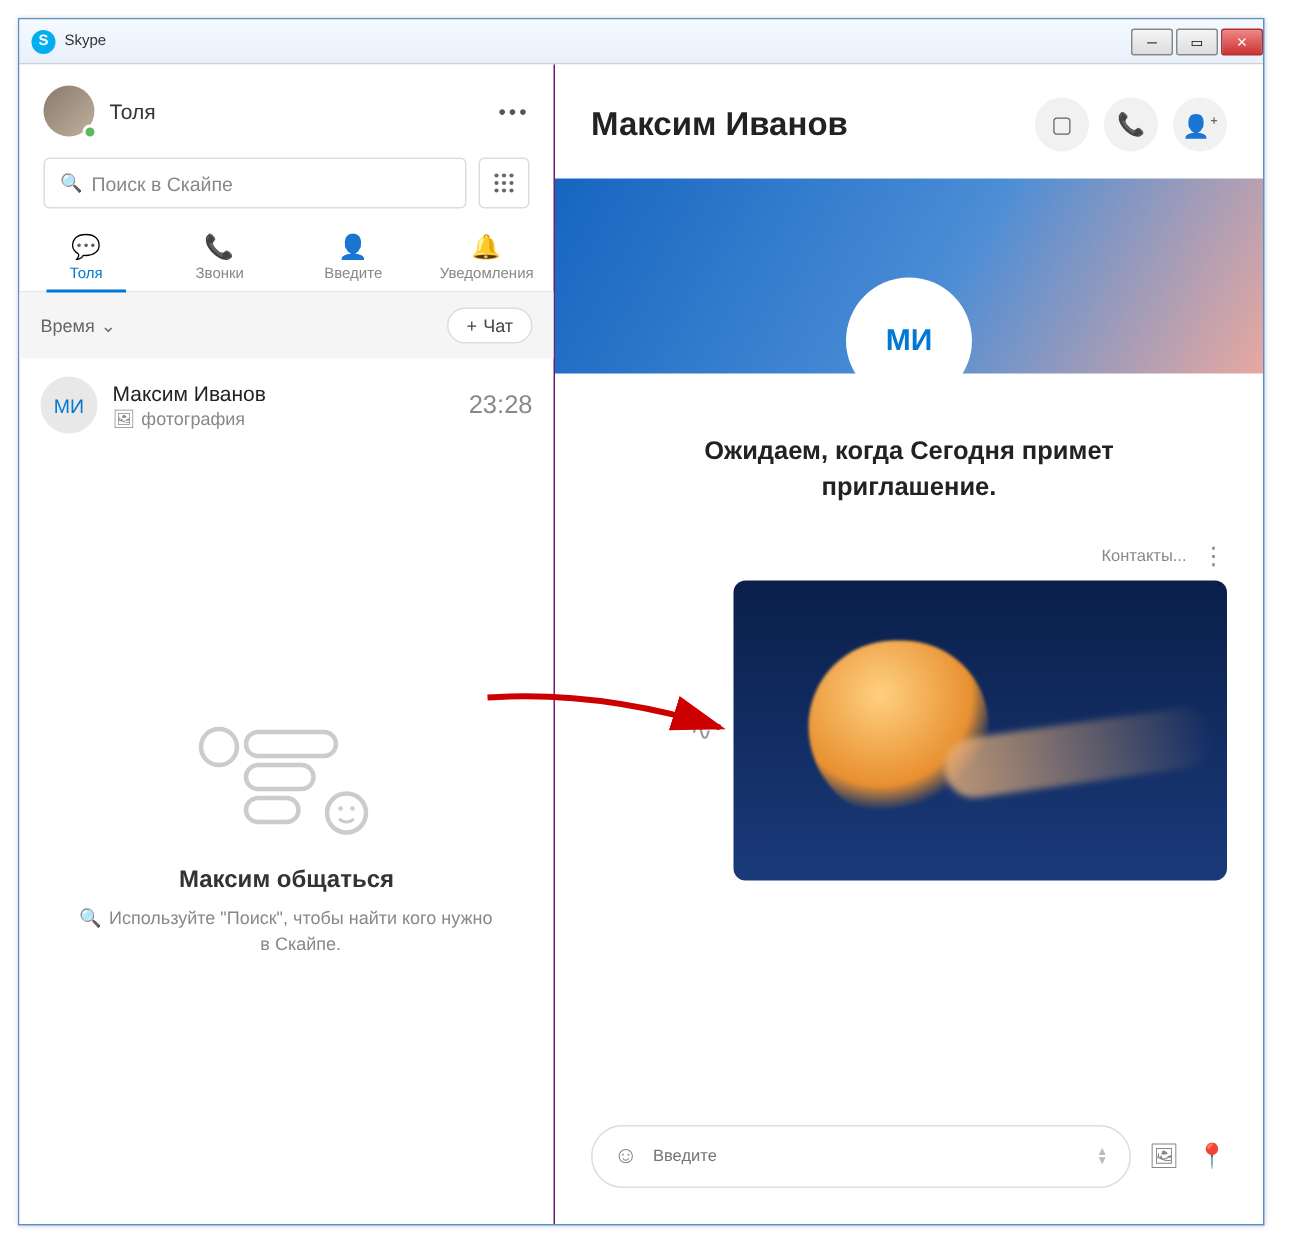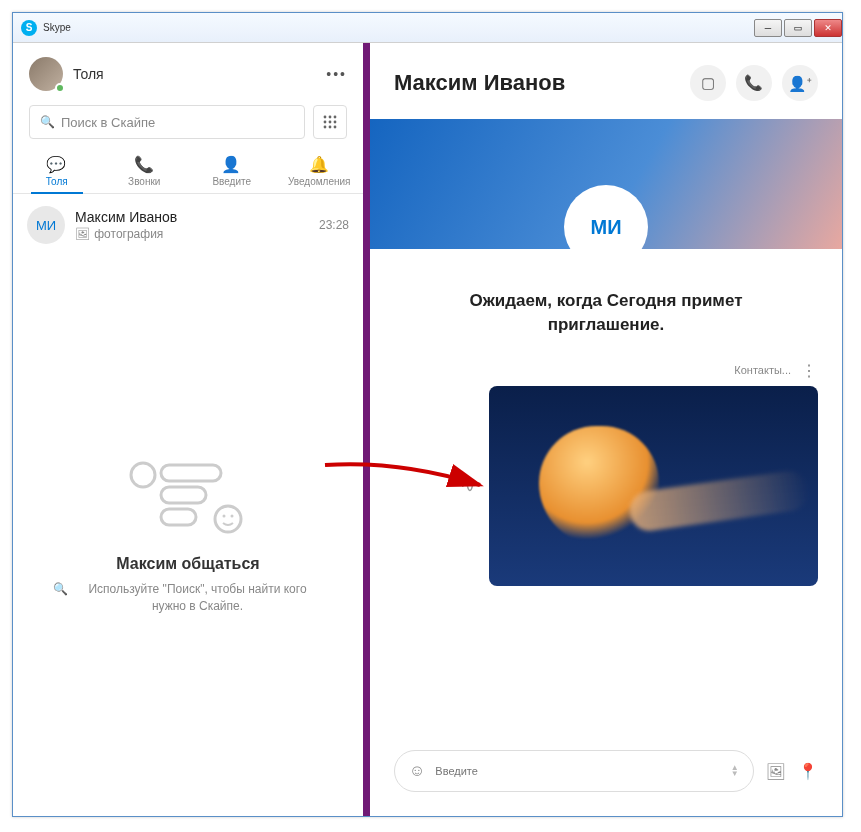--- a/index.html
+++ b/index.html
@@ -5,21 +5,21 @@
 *{box-sizing:border-box;margin:0;padding:0;font-family:"Segoe UI",Arial,sans-serif}
 body{background:#fff;width:861px;height:832px;overflow:hidden;position:relative}
 .window{border:1px solid #5a8fc7;width:831px;height:805px;margin:12px 0 0 12px;display:flex;flex-direction:column;background:#fff;box-shadow:0 0 3px rgba(0,0,0,.2)}
 .titlebar{height:30px;background:linear-gradient(#f5faff,#e8f0fb);display:flex;align-items:center;border-bottom:1px solid #d0d0d0;padding:0 0 0 8px}
 .title-icon{width:16px;height:16px;background:#00aff0;border-radius:50%;display:flex;align-items:center;justify-content:center;color:#fff;font-size:10px;font-weight:bold;margin-right:6px}
 .title-text{font-size:10px;color:#333;flex:1}
 .win-btns{display:flex;gap:2px}
 .win-btn{width:28px;height:18px;border:1px solid #888;background:linear-gradient(#f5f5f5,#ddd);border-radius:2px;display:flex;align-items:center;justify-content:center;font-size:9px;cursor:pointer}
 .win-btn.close{background:linear-gradient(#e88,#c33);color:#fff;border-color:#a33}
 .app-body{flex:1;display:flex;min-height:0}
-.sidebar{width:357px;border-right:7px solid #701a75;display:flex;flex-direction:column;background:#fff}
+.sidebar{width:357px;border-right:1px solid #701a75;display:flex;flex-direction:column;background:#fff}
 .user-row{display:flex;align-items:center;padding:14px 16px}
 .avatar{width:34px;height:34px;border-radius:50%;background:linear-gradient(135deg,#8a7a6a,#c0b0a0);position:relative;margin-right:10px}
 .presence{width:10px;height:10px;border-radius:50%;background:#5fb85f;border:2px solid #fff;position:absolute;bottom:-2px;right:-2px}
 .username{flex:1;font-size:14px;color:#333}
 .dots{letter-spacing:2px;color:#555;cursor:pointer;font-size:14px}
 .search-row{display:flex;padding:0 16px 8px;gap:8px}
 .search-box{flex:1;height:34px;border:1px solid #ddd;border-radius:4px;display:flex;align-items:center;padding:0 10px;color:#888;font-size:13px}
 .search-box .mag{margin-right:6px;font-size:12px}
 .dialpad{width:34px;height:34px;border:1px solid #ddd;border-radius:4px;display:flex;align-items:center;justify-content:center;cursor:pointer}
 .tabs{display:flex;border-bottom:1px solid #e5e5e5}
@@ -28,21 +28,21 @@
 .tab.active::after{content:"";position:absolute;bottom:-1px;left:20%;right:20%;height:2px;background:#0078d4}
 .tab-icon{font-size:16px;margin-bottom:2px}
 .filter-row{display:flex;align-items:center;justify-content:space-between;padding:10px 14px;background:#f5f5f5}
 .filter-label{font-size:12px;color:#666;display:flex;align-items:center;gap:4px}
 .chat-btn{background:#fff;border:1px solid #ddd;border-radius:14px;padding:4px 12px;font-size:12px;color:#444;cursor:pointer;display:flex;align-items:center;gap:4px}
 .conv{display:flex;padding:12px 14px;cursor:pointer;align-items:center}
 .conv-avatar{width:38px;height:38px;border-radius:50%;background:#e8e8e8;color:#0078d4;display:flex;align-items:center;justify-content:center;font-size:13px;margin-right:10px}
 .conv-body{flex:1}
 .conv-name{font-size:14px;color:#222}
 .conv-preview{font-size:12px;color:#888;display:flex;align-items:center;gap:4px;margin-top:2px}
-.conv-time{font-size:12px;color:#888}
+.conv-time{font-size:17px;color:#888}
 .empty-state{flex:1;display:flex;flex-direction:column;align-items:center;justify-content:center;padding:0 40px;text-align:center;color:#666}
 .empty-illustration{margin-bottom:18px}
 .empty-title{font-size:16px;font-weight:600;color:#333;margin-bottom:8px}
 .empty-text{font-size:12px;color:#888;line-height:1.4;display:flex;align-items:flex-start;gap:4px;justify-content:center}
 .main{flex:1;display:flex;flex-direction:column;background:#fff;min-width:0}
 .chat-header{display:flex;align-items:center;padding:22px 24px 18px}
 .chat-title{flex:1;font-size:22px;font-weight:600;color:#222}
 .hdr-btns{display:flex;gap:10px}
 .circle-btn{width:36px;height:36px;border-radius:50%;background:#f1f1f1;display:flex;align-items:center;justify-content:center;color:#666;cursor:pointer;font-size:15px}
 .banner{height:130px;background:linear-gradient(120deg,#1565c0 0%,#4b8dd6 55%,#e8a8a0 100%);display:flex;align-items:center;justify-content:center;position:relative}
@@ -125,20 +125,30 @@
         <div class="tab">
           <div class="tab-icon">👤</div>
           <div>Введите</div>
         </div>
         <div class="tab">
           <div class="tab-icon">🔔</div>
           <div>Уведомления</div>
         </div>
       </div>
 
+      <div class="filter-row">
+        <div class="filter-label">
+          <span>Время</span>
+          <span>⌄</span>
+        </div>
+        <div class="chat-btn">
+          <span>+</span>
+          <span>Чат</span>
+        </div>
+      </div>
 
       <div class="conv">
         <div class="conv-avatar">МИ</div>
         <div class="conv-body">
           <div class="conv-name">Максим Иванов</div>
           <div class="conv-preview">
             <span>🖼</span>
             <span>фотография</span>
           </div>
         </div>

